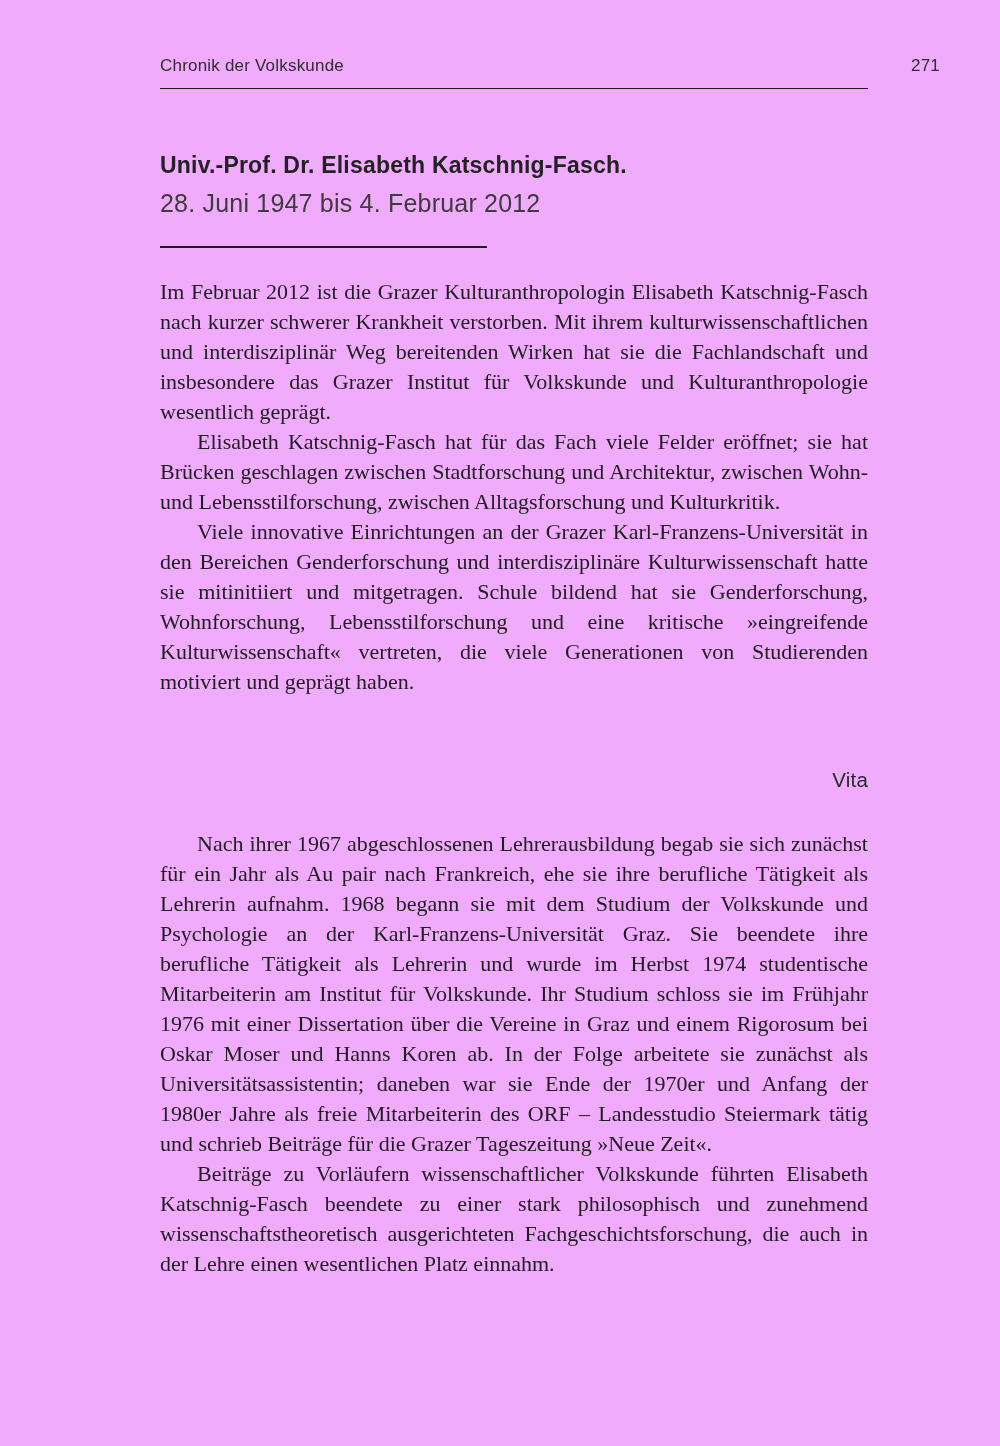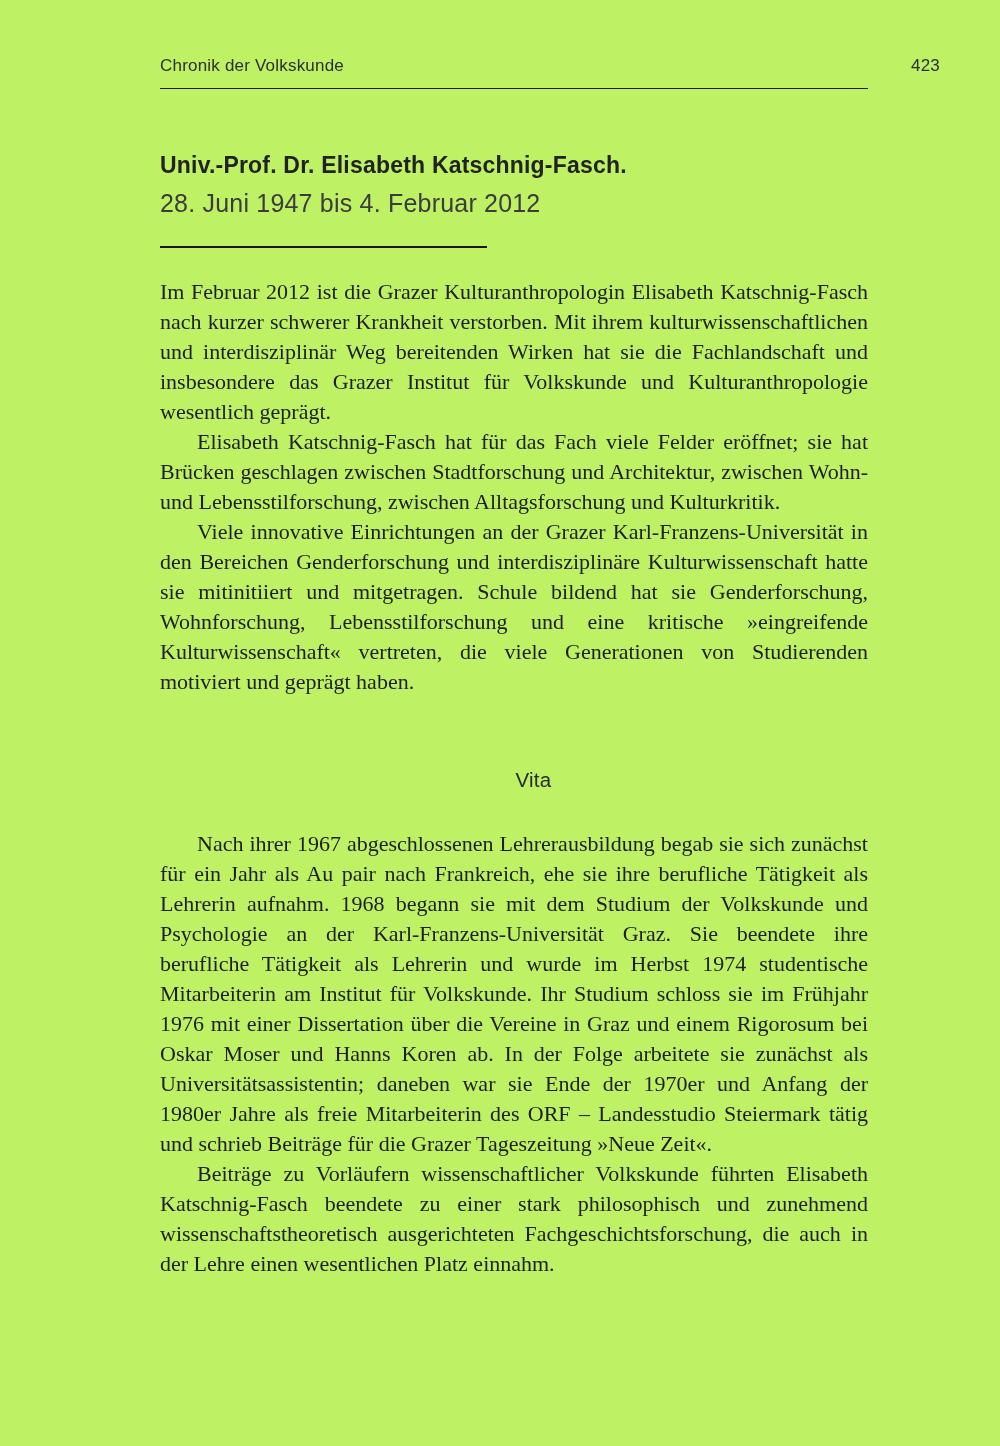--- a/index.html
+++ b/index.html
@@ -4,21 +4,21 @@
 <style>
   html, body {
     margin: 0;
     padding: 0;
     background: #ffffff;
   }
   .page {
     position: relative;
     width: 1000px;
     height: 1446px;
-    background: #bef264;
+    background: #f0abfc;
     color: #1e1e1e;
     overflow: hidden;
   }
 
   
   .running-header {
     position: absolute;
     top: 56px;
     left: 160px;
     width: 780px;
@@ -94,31 +94,31 @@
   .article-body p.no-indent { text-indent: 0; }
 
   .section-heading {
     margin: 68px 0 34px 0;
     font-family: "Liberation Sans", sans-serif;
     font-size: 20.5px;
     font-weight: 400;
     letter-spacing: 0.2px;
     color: #2a2a2a;
     text-indent: 39px;
-    text-align: center;
+    text-align: right;
   }
 </style>
 </head>
 <body>
 
 <div class="page">
 
   <div class="running-header">
     <span class="running-title">Chronik der Volkskunde</span>
-    <span class="page-number">423</span>
+    <span class="page-number">271</span>
   </div>
   <hr class="header-rule">
 
   <h1 class="article-title">Univ.-Prof. Dr. Elisabeth Katschnig-Fasch.</h1>
   <p class="article-dates">28. Juni 1947 bis 4. Februar 2012</p>
   <hr class="title-rule">
 
   <div class="article-body">
     <div id="intro-paragraphs">
         <p class="no-indent">Im Februar 2012 ist die Grazer Kulturanthropologin Elisabeth Katschnig-Fasch nach kurzer schwerer Krankheit verstorben. Mit ihrem kulturwissenschaftlichen und interdisziplinär Weg bereitenden Wirken hat sie die Fachlandschaft und insbesondere das Grazer Institut für Volkskunde und Kulturanthropologie wesentlich geprägt.</p>

